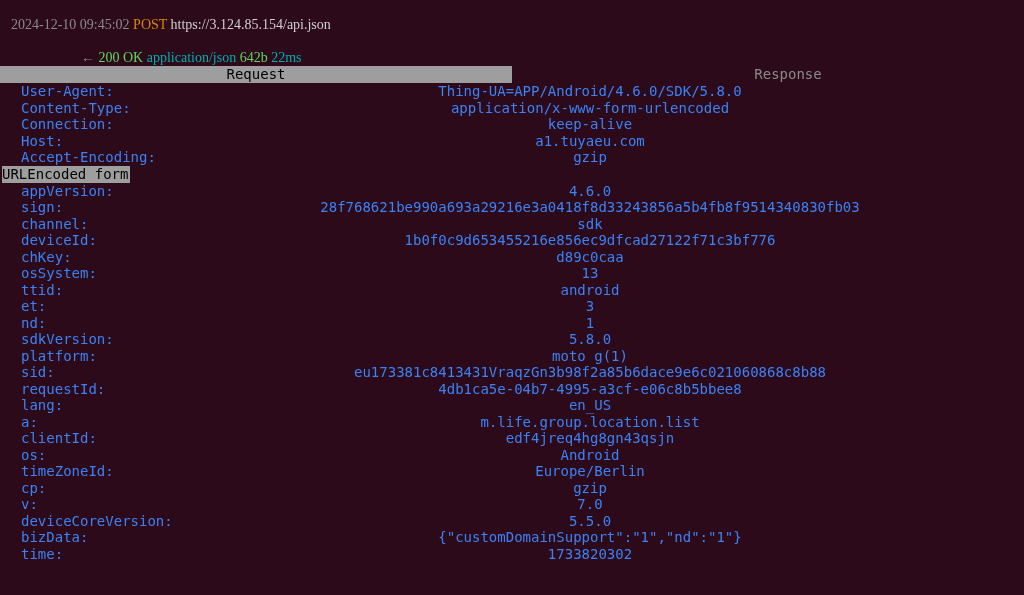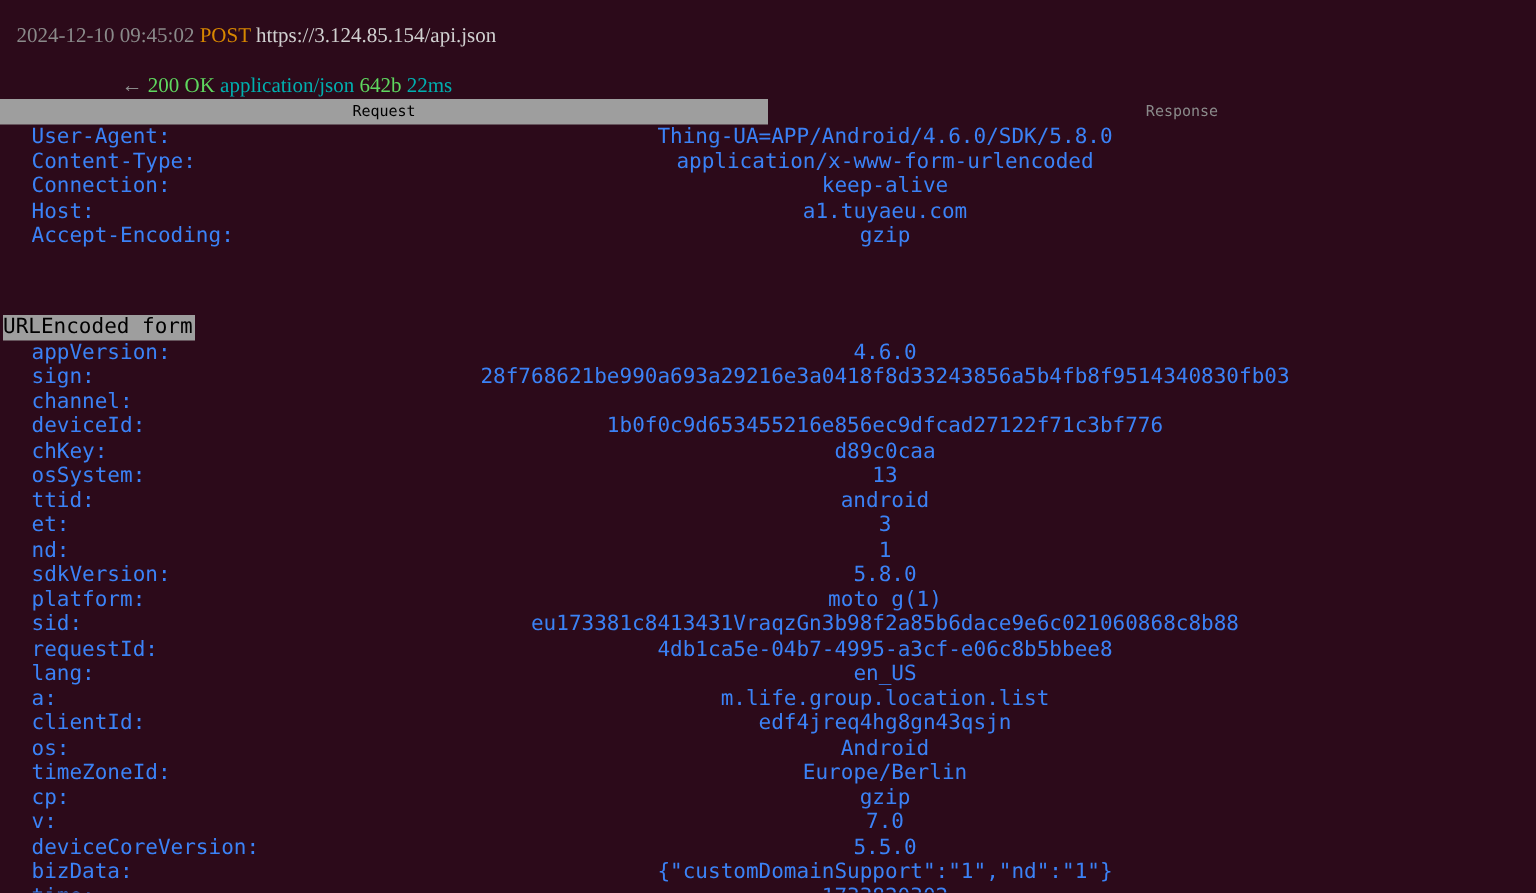--- a/index.html
+++ b/index.html
@@ -19,21 +19,21 @@
   .url  { color: #d0d0d0; }
   .arr  { color: #8a8a8a; }
   .status { color: #5fd75f; }
   .ct   { color: #00afaf; }
   .size { color: #5fd75f; }
   .latency { color: #00afaf; }
   .tabs { display: flex; height: 17px; }
   .tab {
     flex: 0 0 50%;
     text-align: center;
-    font-size: 10px;
+    font-size: 14px;
     line-height: 17px;
     user-select: none;
   }
   .tab.active { background: #9e9e9e; color: #000; }
   .tab.inactive { background: transparent; color: #8a8a8a; padding-left: 40px; }
   .section-hdr {
     background: #9e9e9e;
     color: #000;
     padding: 0 2px;
     height: 17px;
@@ -43,21 +43,21 @@
   .rows { padding: 0 21px; }
   .row { display: flex; white-space: pre; }
   .key {
     flex: 0 0 156px;
     color: #3b82f6;
     white-space: nowrap;
     overflow: hidden;
   }
   .val { color: #3b82f6; flex: 1; overflow: hidden; text-align: center; }
   .section-hdr.short { display: inline-block; width: auto; padding: 0 2px 0 0; }
-  .hdr-wrap { padding: 0 0 0 2px; margin-top: 44px; }
+  .hdr-wrap { padding: 0 0 0 2px; }
 </style>
 </head>
 <body>
 
 <div class="line1">
   <span class="ts">2024-12-10 09:45:02</span><span> </span><span class="post">POST</span><span> </span><span class="url">https://3.124.85.154/api.json</span>
 </div>
 <div class="line2">
   <span class="ts">                    </span><span class="arr">←</span><span> </span><span class="status">200 OK</span><span> </span><span class="ct">application/json</span><span> </span><span class="size">642b</span><span> </span><span class="latency">22ms</span>
 </div>
@@ -75,21 +75,21 @@
     <div class="row"><span class="key">Accept-Encoding:  </span><span class="val">gzip</span></div>
   </div>
 
 <div class="hdr-wrap">
   <span class="section-hdr short">URLEncoded form</span>
 </div>
 
 <div class="rows" id="form-block">
     <div class="row"><span class="key">appVersion:         </span><span class="val">4.6.0</span></div>
     <div class="row"><span class="key">sign:               </span><span class="val">28f768621be990a693a29216e3a0418f8d33243856a5b4fb8f9514340830fb03</span></div>
-    <div class="row"><span class="key">channel:            </span></div>
+    <div class="row"><span class="key">channel:            </span><span class="val">sdk</span></div>
     <div class="row"><span class="key">deviceId:           </span><span class="val">1b0f0c9d653455216e856ec9dfcad27122f71c3bf776</span></div>
     <div class="row"><span class="key">chKey:              </span><span class="val">d89c0caa</span></div>
     <div class="row"><span class="key">osSystem:           </span><span class="val">13</span></div>
     <div class="row"><span class="key">ttid:               </span><span class="val">android</span></div>
     <div class="row"><span class="key">et:                 </span><span class="val">3</span></div>
     <div class="row"><span class="key">nd:                 </span><span class="val">1</span></div>
     <div class="row"><span class="key">sdkVersion:         </span><span class="val">5.8.0</span></div>
     <div class="row"><span class="key">platform:           </span><span class="val">moto g(1)</span></div>
     <div class="row"><span class="key">sid:                </span><span class="val">eu173381c8413431VraqzGn3b98f2a85b6dace9e6c021060868c8b88</span></div>
     <div class="row"><span class="key">requestId:          </span><span class="val">4db1ca5e-04b7-4995-a3cf-e06c8b5bbee8</span></div>

